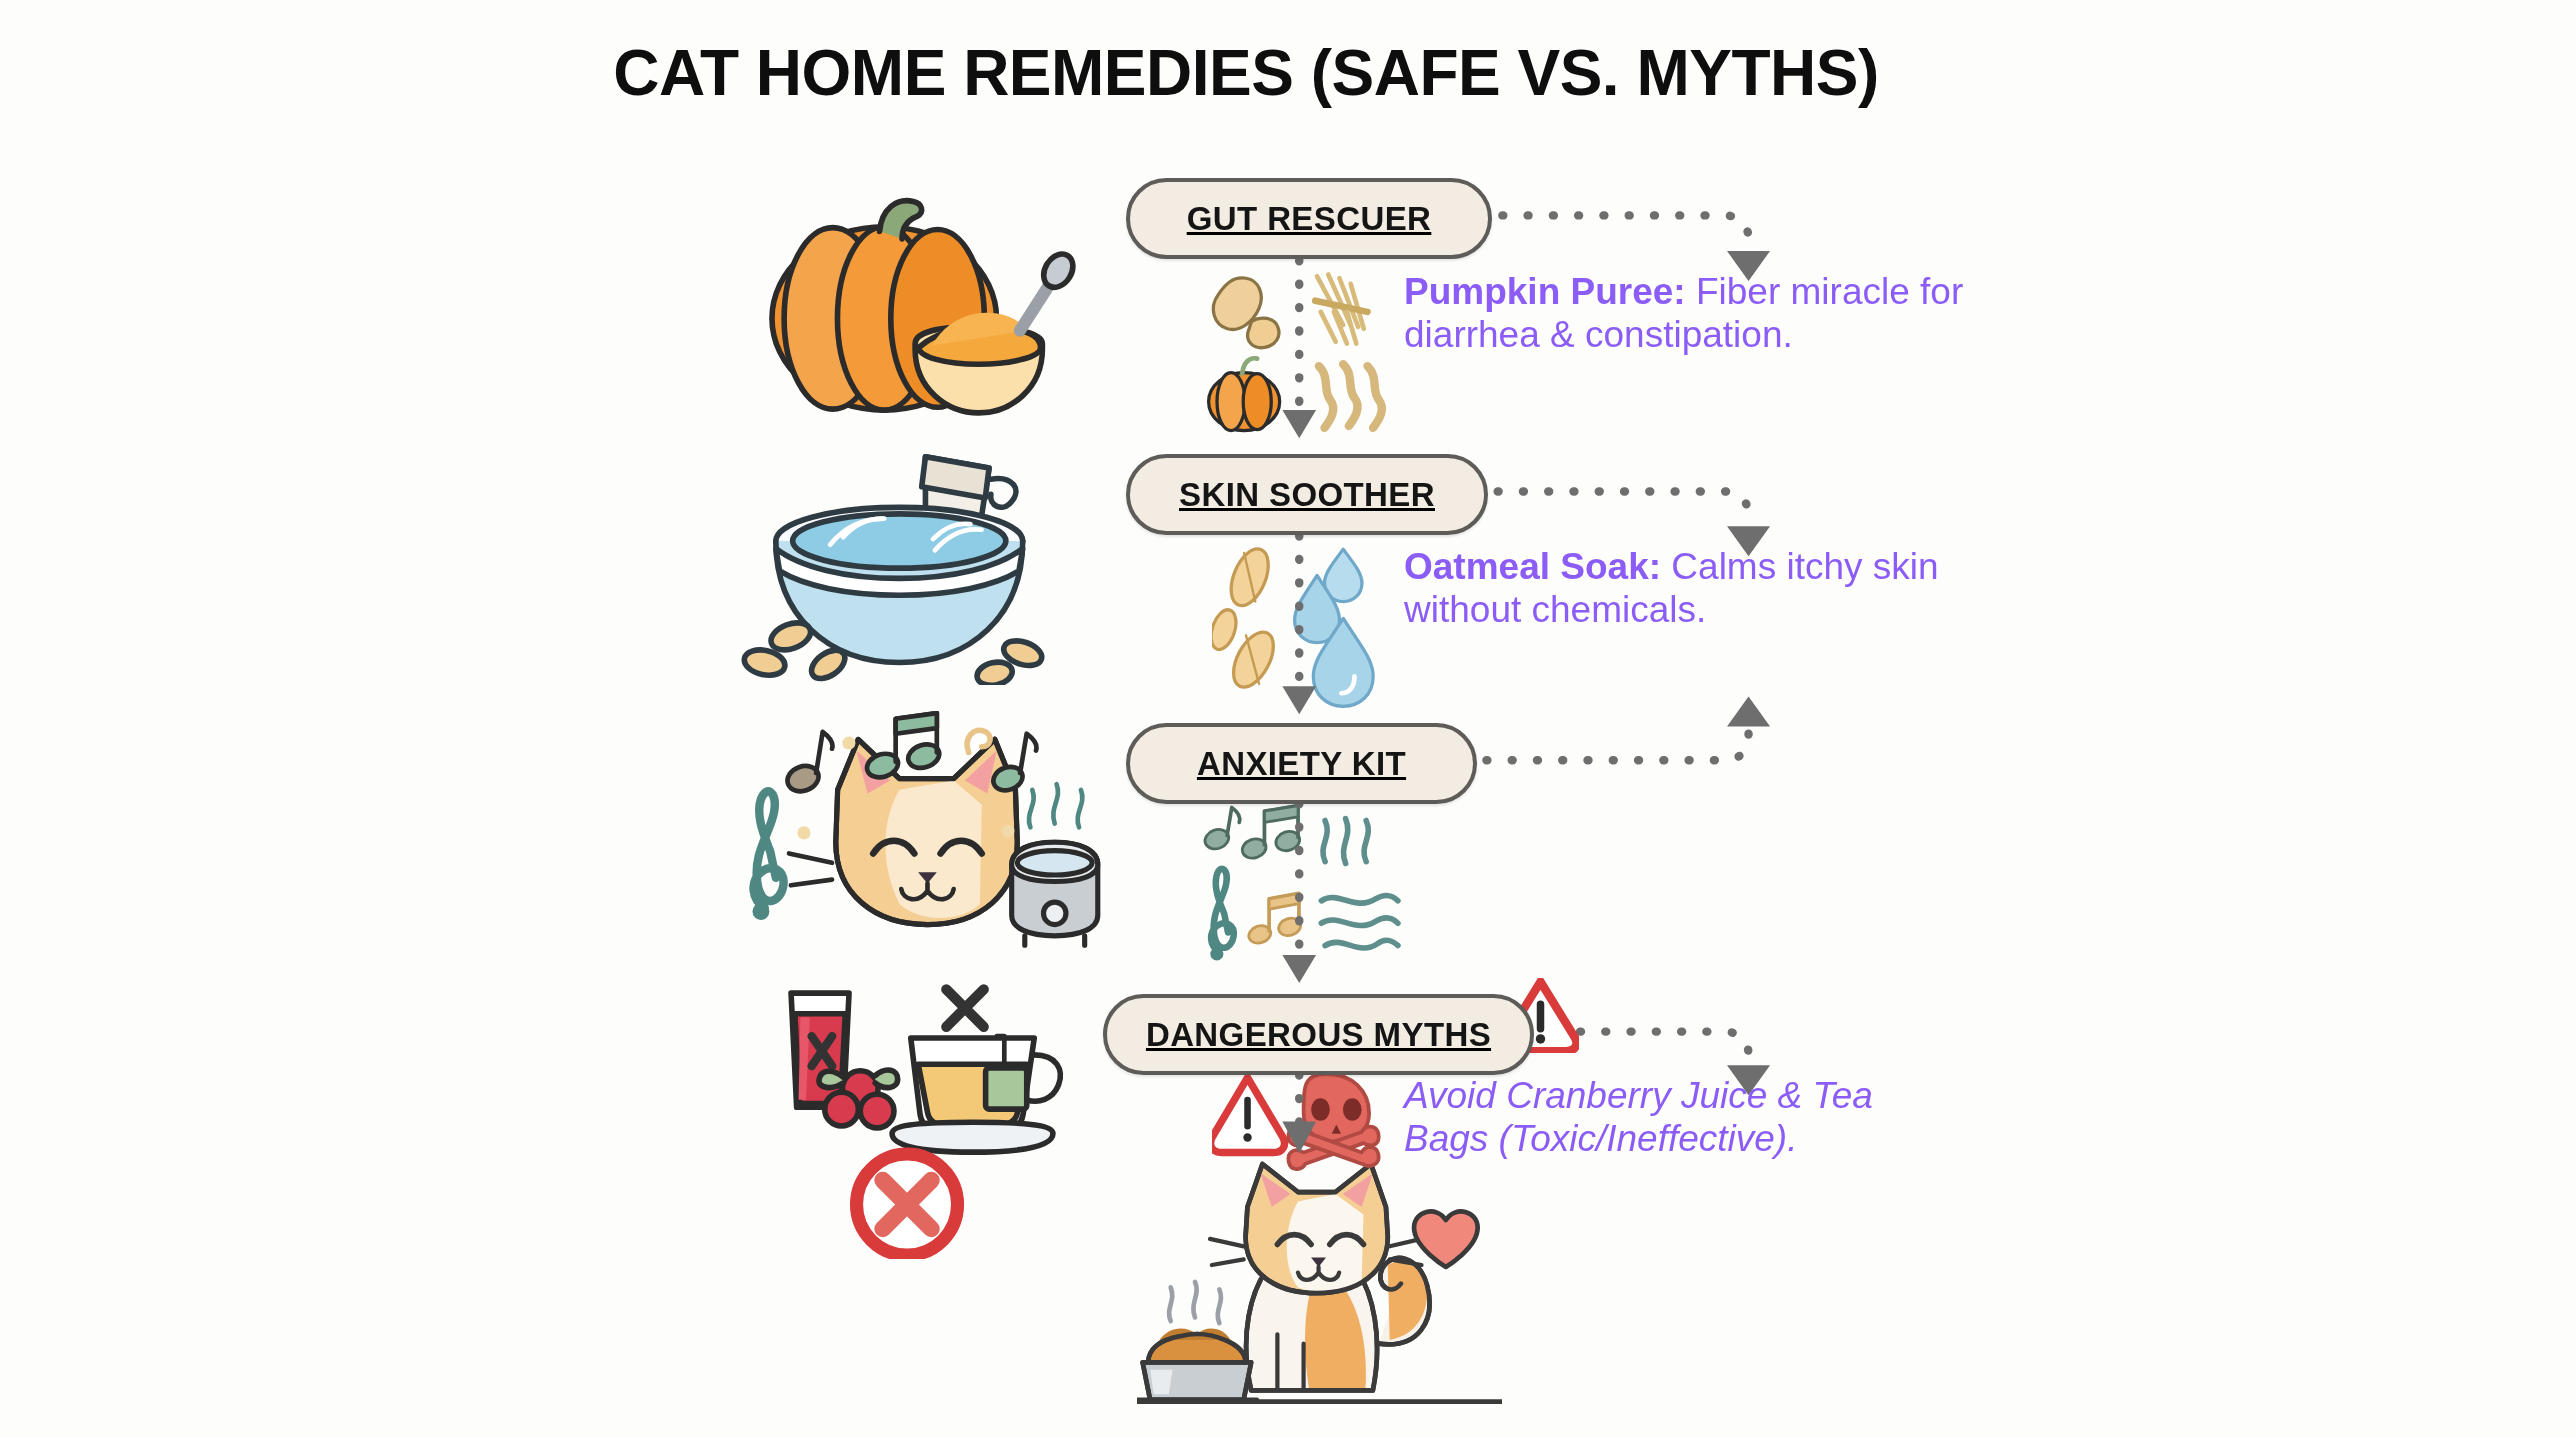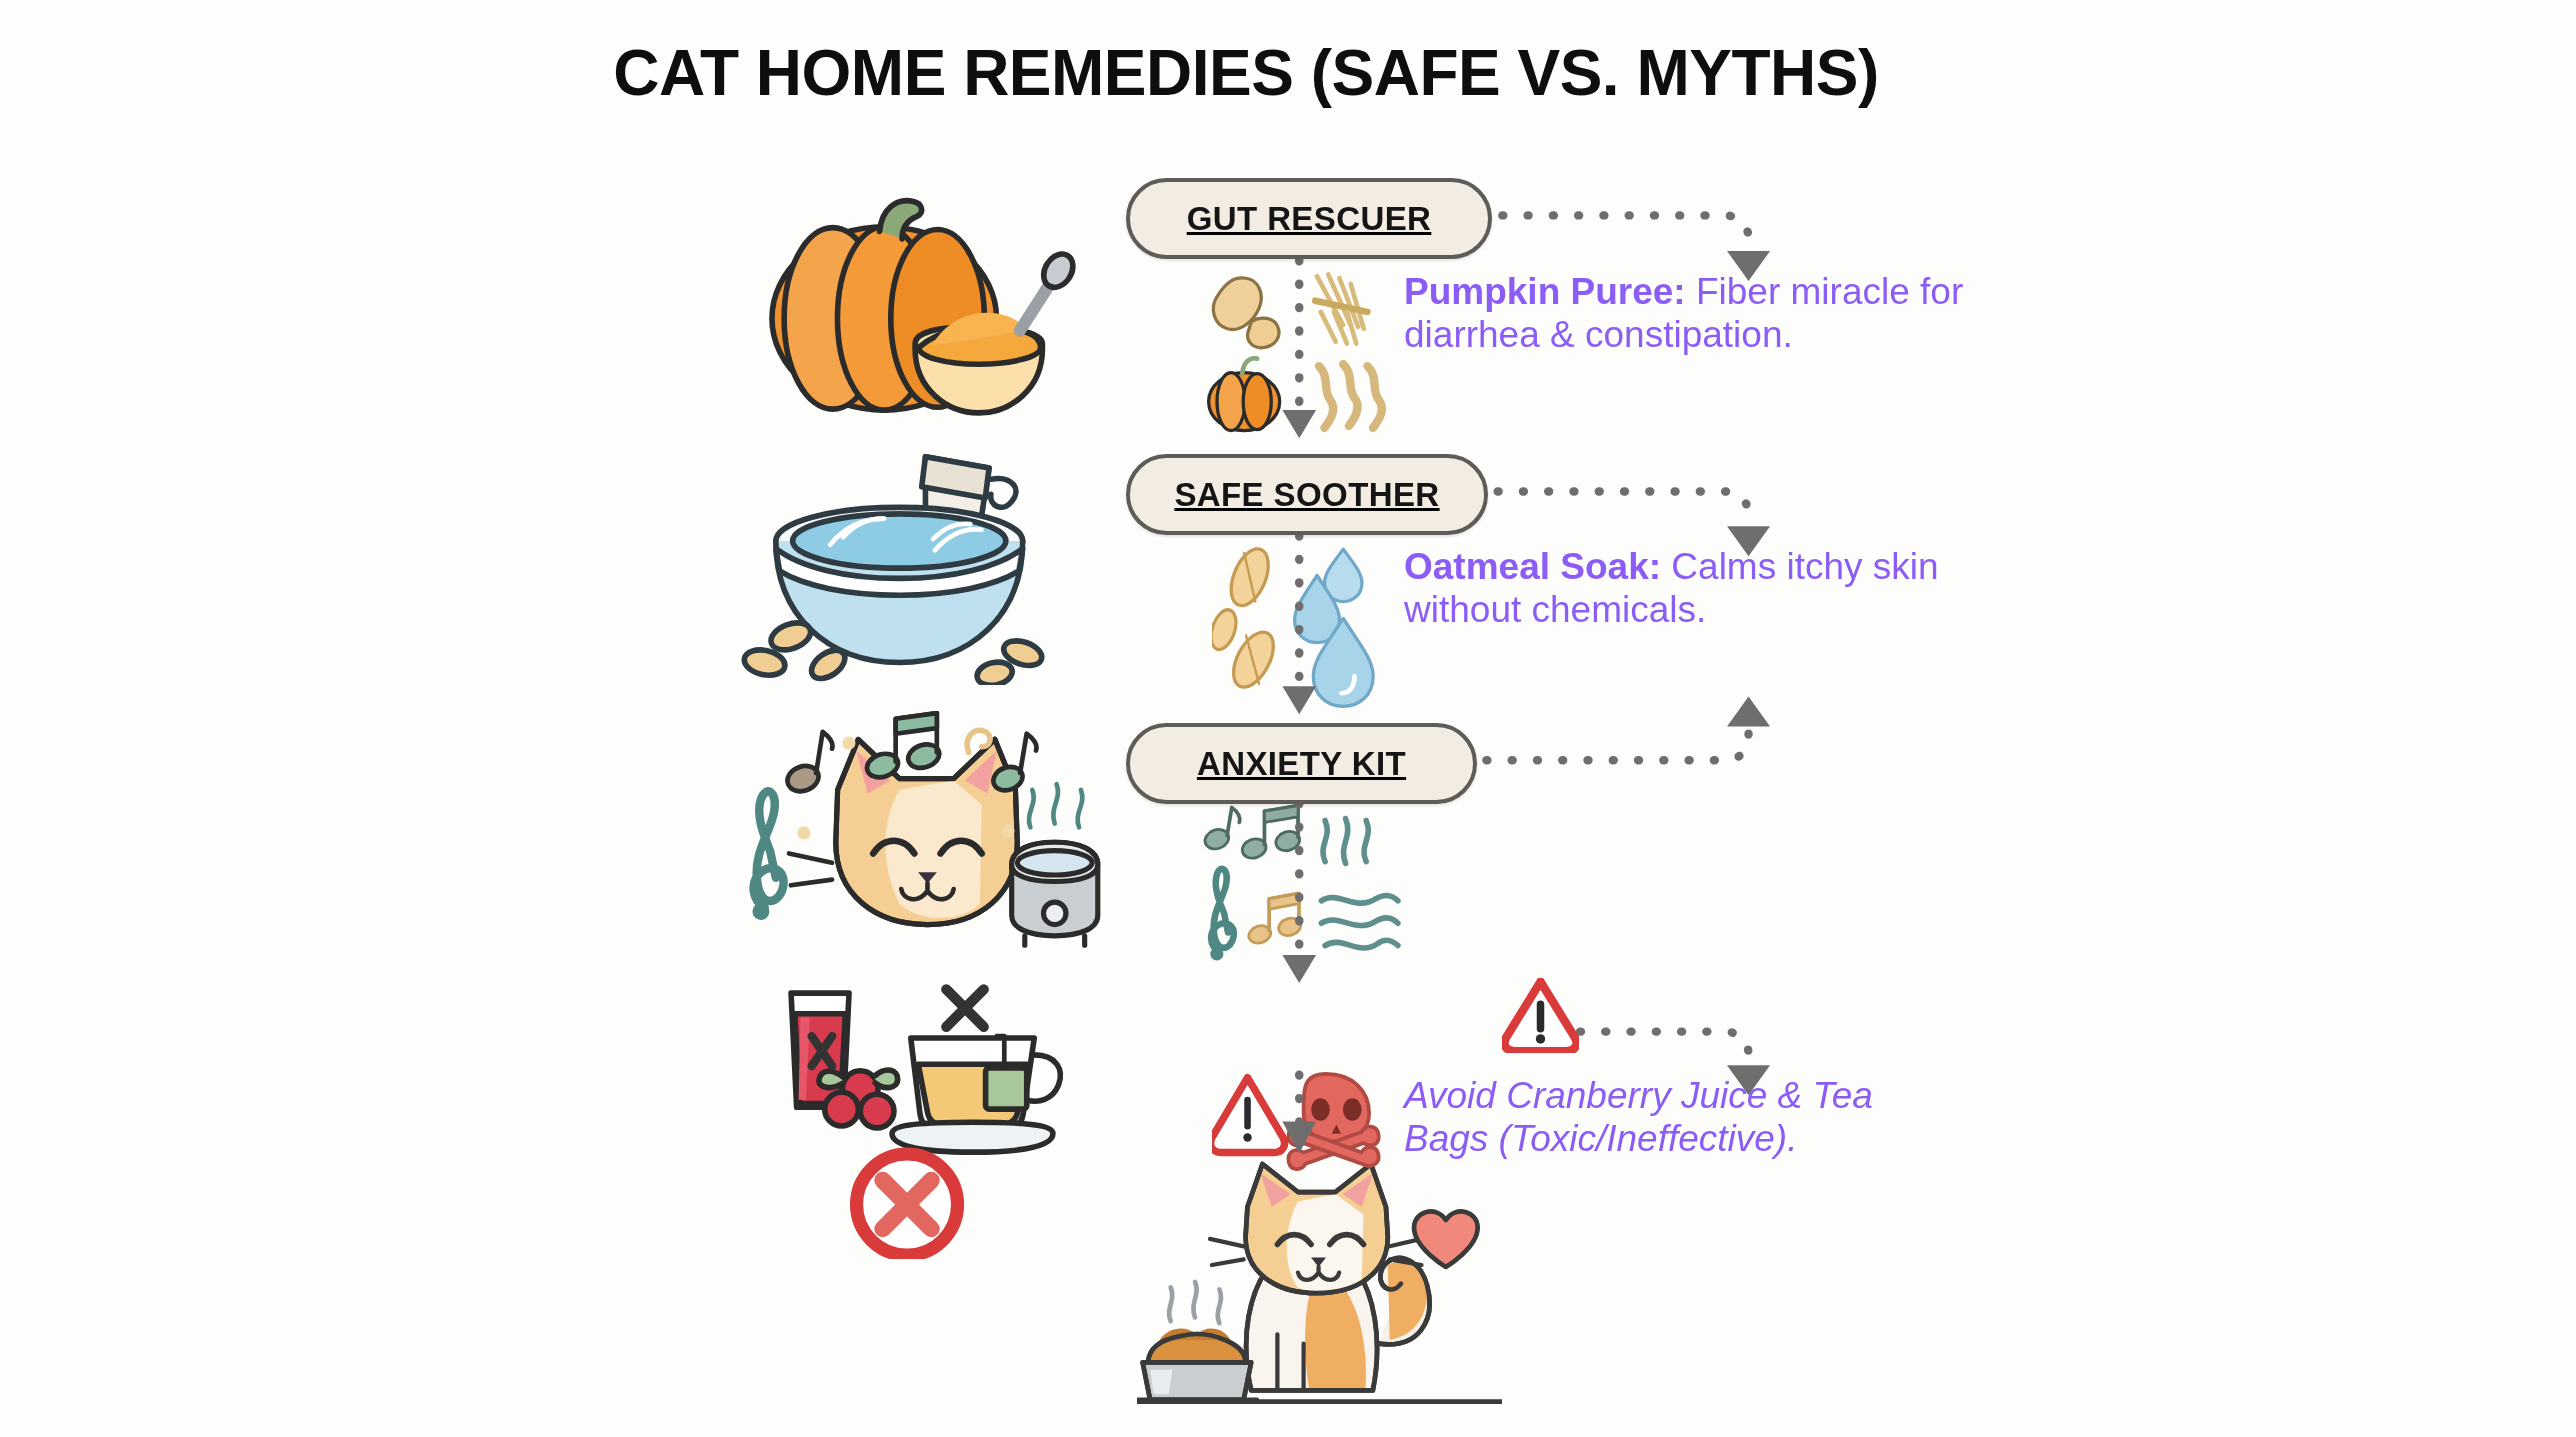--- a/index.html
+++ b/index.html
@@ -371,27 +371,30 @@
     <path d="M41 4 L78 64 C82 72 77 78 68 78 L14 78 C5 78 0 72 4 64 Z" fill="#ffffff" stroke="#d93b3b" stroke-width="9"></path>
     <path d="M41 28 L41 54" stroke="#2b2b2b" stroke-width="8" stroke-linecap="round"></path>
     <circle cx="41" cy="65" r="5" fill="#2b2b2b"></circle>
   </svg>
 
   <div class="pill" style="left:1126px;top:178px;width:358px;">
     <span class="pill-label">GUT RESCUER</span>
   </div>
 
   <div class="pill" style="left:1126px;top:454px;width:354px;">
-    <span class="pill-label">SAFE SOOTHER</span>
+    <span class="pill-label">SKIN SOOTHER</span>
   </div>
 
   <div class="pill" style="left:1126px;top:723px;width:343px;">
     <span class="pill-label">ANXIETY KIT</span>
   </div>
 
+  <div class="pill" style="left:1103px;top:994px;width:423px;">
+    <span class="pill-label">DANGEROUS MYTHS</span>
+  </div>
 
   <div class="desc" style="left:1404px;top:271px;width:562px;">
     <b>Pumpkin Puree:</b><span class="rest"> Fiber miracle for diarrhea &amp; constipation.</span>
   </div>
 
   <div class="desc" style="left:1404px;top:546px;width:543px;">
     <b>Oatmeal Soak:</b><span class="rest"> Calms itchy skin without chemicals.</span>
   </div>
 
 

